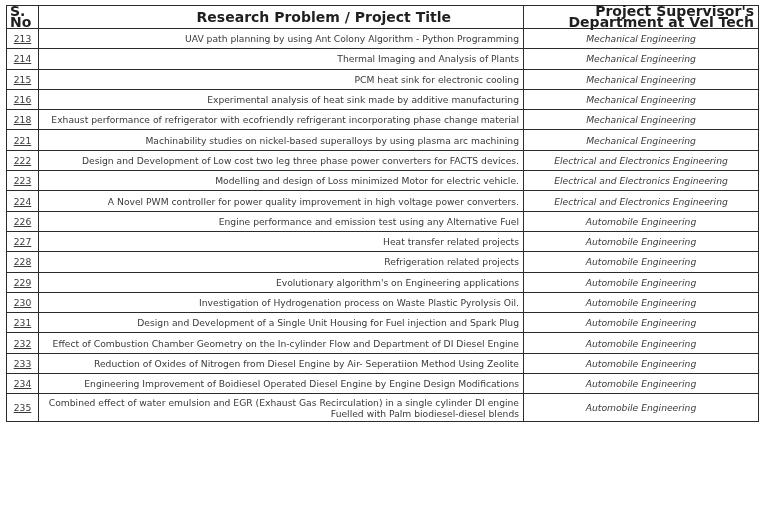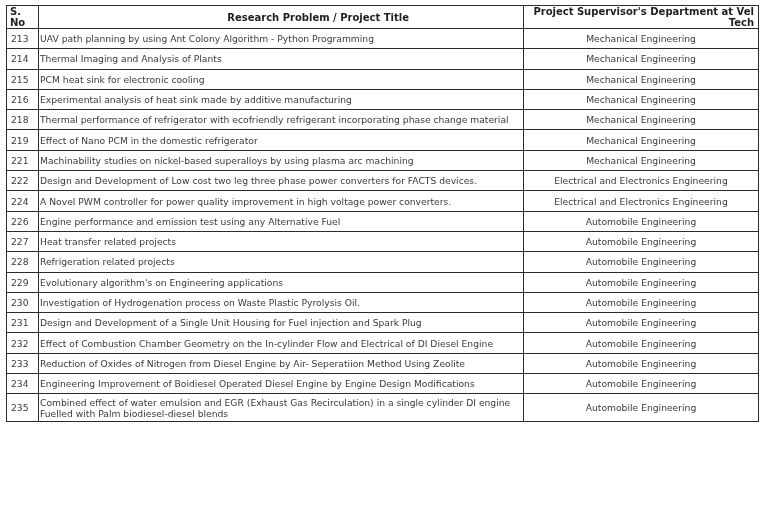--- a/index.html
+++ b/index.html
@@ -2,29 +2,29 @@
 <html><head>
   <meta charset="utf-8">
   <style>
     html, body { margin: 0; padding: 0; background: #ffffff; }
     body { width: 768px; height: 522px; overflow: hidden; position: relative;
            font-family: "DejaVu Sans", sans-serif; }
     table { position: absolute; left: 6px; top: 5px; width: 752px;
             border-collapse: collapse; table-layout: fixed; }
     td, th { border: 1.3px solid #2b2b2b; padding: 0 4px; color: #3a3a3a;
              font-size: 9.2px; line-height: 11px; }
-    th { height: 18px; font-weight: bold; color: #1f1f1f; font-size: 10px; }
+    th { height: 18px; font-weight: bold; color: #1f1f1f; font-size: 14px; }
     th.sno { text-align: left; padding-left: 3px; }
-    th.title { text-align: right; padding-right: 114px; }
+    th.title { text-align: right; padding-right: 72px; }
     th.dept { text-align: right; }
     td { height: 19.3px; }
     tr.tall td { height: 26.5px; }
-    td.sno { text-align: left; padding-right: 4px; width: 24px; }
-    td.title { text-align: left; padding-left: 1px; }
-    td.dept { text-align: center; }
+    td.sno { text-align: center; padding-right: 4px; width: 24px; text-decoration: underline; }
+    td.title { text-align: right; padding-left: 1px; }
+    td.dept { text-align: center; font-style: italic; }
     col.c1 { width: 32px; }
     col.c2 { width: 485px; }
     col.c3 { width: 235px; }
   </style>
 </head>
 <body>
 
 <table>
   <colgroup>
     <col class="c1">
@@ -54,36 +54,36 @@
         <td class="title">PCM heat sink for electronic cooling</td>
         <td class="dept">Mechanical Engineering</td>
       </tr>
       <tr>
         <td class="sno">216</td>
         <td class="title">Experimental analysis of heat sink made by additive manufacturing</td>
         <td class="dept">Mechanical Engineering</td>
       </tr>
       <tr>
         <td class="sno">218</td>
-        <td class="title">Thermal performance of refrigerator with ecofriendly refrigerant incorporating phase change material</td>
-        <td class="dept">Mechanical Engineering</td>
-      </tr>
-      <tr>
-        <td class="sno">219</td>
-        <td class="title">Effect of Nano PCM in the domestic refrigerator</td>
+        <td class="title">Exhaust performance of refrigerator with ecofriendly refrigerant incorporating phase change material</td>
         <td class="dept">Mechanical Engineering</td>
       </tr>
       <tr>
         <td class="sno">221</td>
         <td class="title">Machinability studies on nickel-based superalloys by using plasma arc machining</td>
         <td class="dept">Mechanical Engineering</td>
       </tr>
       <tr>
         <td class="sno">222</td>
         <td class="title">Design and Development of Low cost two leg three phase power converters for FACTS devices.</td>
+        <td class="dept">Electrical and Electronics Engineering</td>
+      </tr>
+      <tr>
+        <td class="sno">223</td>
+        <td class="title">Modelling and design of Loss minimized Motor for electric vehicle.</td>
         <td class="dept">Electrical and Electronics Engineering</td>
       </tr>
       <tr>
         <td class="sno">224</td>
         <td class="title"> A Novel PWM controller for power quality improvement in high voltage power converters.</td>
         <td class="dept">Electrical and Electronics Engineering</td>
       </tr>
       <tr>
         <td class="sno">226</td>
         <td class="title">Engine performance and emission test using any Alternative Fuel</td>
@@ -109,21 +109,21 @@
         <td class="title">Investigation of Hydrogenation process on Waste Plastic Pyrolysis Oil.</td>
         <td class="dept">Automobile Engineering</td>
       </tr>
       <tr>
         <td class="sno">231</td>
         <td class="title">Design and Development of a Single Unit Housing for Fuel injection and Spark Plug</td>
         <td class="dept">Automobile Engineering</td>
       </tr>
       <tr>
         <td class="sno">232</td>
-        <td class="title">Effect of Combustion Chamber Geometry on the In-cylinder Flow and Electrical of DI Diesel Engine</td>
+        <td class="title">Effect of Combustion Chamber Geometry on the In-cylinder Flow and Department of DI Diesel Engine</td>
         <td class="dept">Automobile Engineering</td>
       </tr>
       <tr>
         <td class="sno">233</td>
         <td class="title">Reduction of Oxides of Nitrogen from Diesel Engine by Air- Seperatiion Method Using Zeolite</td>
         <td class="dept">Automobile Engineering</td>
       </tr>
       <tr>
         <td class="sno">234</td>
         <td class="title">Engineering Improvement of Boidiesel Operated Diesel Engine by Engine Design Modifications</td>

